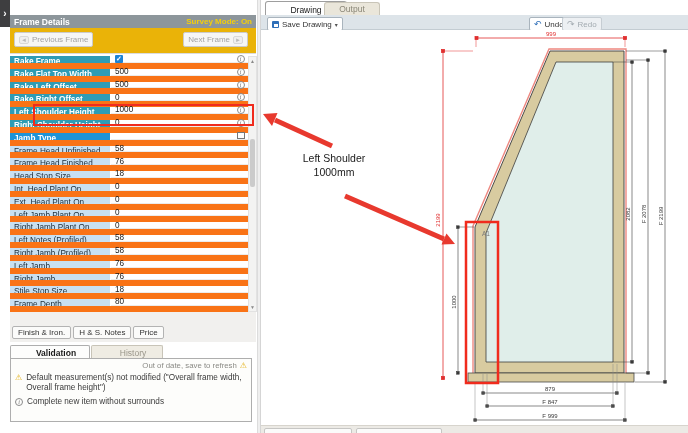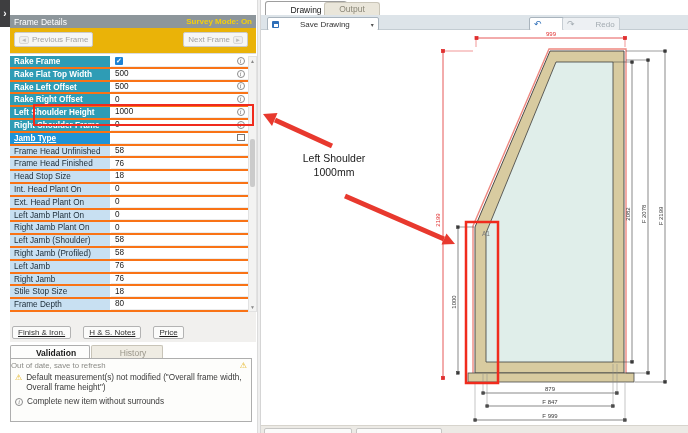--- a/index.html
+++ b/index.html
@@ -11,30 +11,30 @@
   .abs { position:absolute; }
 
   
   .expander { left:0; top:42; width:10px; height:27px; background:#3e3e40; color:#fff;
     font-size:10px; font-weight:bold; display:flex; align-items:center; justify-content:center; }
   .prop-tab { left:11px; top:2px; width:64px; height:13px; background:#fff;
     border:1px solid #9e9e9e; border-bottom:none; border-radius:3px 3px 0 0;
     font-size:8.5px; display:flex; align-items:center; justify-content:center;margin-top:29px; }
   .frame-header { left:10px; top:15px; width:246px; height:13px; background:#8d969b;
     display:flex; align-items:center; justify-content:space-between; padding:0 4px; }
-  .frame-header .t { color:#fff; font-weight:normal; font-size:8.5px; }
+  .frame-header .t { color:#fff; font-weight:bold; font-size:8.5px; }
   .frame-header .m { color:#f2ce0d; font-weight:bold; font-size:8px; }
   .navbar { left:10px; top:28px; width:246px; height:26px; background:#eab308; border-bottom:1px solid #dcdcdc; }
   .navbtn { position:absolute; top:4px; height:15px; background:#f6f6f5; border:1px solid #cccbca;
     border-radius:2px; color:#a3a3a3; font-size:8px; display:flex; align-items:center; gap:3px; padding:0 4px; }
   .navbtn .ar { font-size:6px; color:#b9b9b9; border:1px solid #d8d8d8; border-radius:2px; padding:0 1px; background:#efefef;}
 
   
   .grid { left:10px; top:56px; width:238px; }
-  .prow { display:flex; height:12.8px; border-bottom:2px solid #f97316; }
+  .prow { display:flex; height:12.8px; border-bottom:6px solid #f97316; }
   .plabel { width:101px; font-size:8.2px; line-height:11.5px; padding-left:4px;
     white-space:nowrap; overflow:hidden; border-right:1px solid #fff; }
   .rake  .plabel { background:#2e9cb5; color:#fff; font-weight:bold; }
   .type  .plabel { background:#1f93d6; color:#fff; font-weight:bold;text-decoration:underline; }
   .plain .plabel { background:#c8e0f2; color:#20303c; }
   .pvalue { flex:1; background:#fff; font-size:8.2px; line-height:11.5px; padding-left:4px;
     border-bottom:1px solid #ececec; display:flex; align-items:center; }
   .picon { width:15px; background:#fff; border-bottom:1px solid #ececec;
     display:flex; align-items:center; justify-content:center; }
   .info-i { width:8px; height:8px; border:1px solid #8b8b8b; border-radius:50%;
@@ -43,46 +43,46 @@
   .box-i { width:8px; height:7px; border:1px solid #767676; background:#fdfdfd; }
   .cbx { width:8px; height:8px; background:#1d83d4; border-radius:1px; color:#fff;
     font-size:7px; line-height:8px; text-align:center; font-weight:bold; }
 
   
   .vscroll { left:248px; top:56px; width:9px; height:256px; background:#f3f3f2; border:1px solid #e2e2e2; }
   .vscroll .arr { position:absolute; left:0; width:7px; text-align:center; font-size:5px; color:#8a8a8a; }
   .vscroll .thumb { position:absolute; left:1px; top:82px; width:5px; height:48px; background:#cbcbcb; border-radius:2px; }
 
   .belowgrid { left:10px; top:312px; width:246px; height:30px; background:#f1f0ee; }
-  .actionbar { left:12px; top:326px; display:flex; gap:12px;text-decoration:underline; }
+  .actionbar { left:12px; top:326px; display:flex; gap:2px; }
   .abtn { height:13px; background:#fbfbfa; border:1px solid #b3b3b3; border-radius:2px;
     font-size:8px; padding:0 5px; display:flex; align-items:center; color:#333; }
 
   
   .vtab { position:absolute; top:345px; height:14px; font-size:8.5px; display:flex;
     align-items:center; justify-content:center; border-radius:2px 2px 0 0;padding-left:12px; }
   .vtab.active { left:10px; width:80px; background:#fdfdfc; border:1px solid #aeaeae; border-bottom:none; font-weight:bold; }
   .vtab.inactive { left:91px; width:72px; background:#efece3; border:1px solid #c8c4b8; border-bottom:none; color:#9a968a; }
   .vpanel { left:10px; top:358px; width:242px; height:64px; background:#fdfdfb; border:1px solid #aeaeae; font-size:8.2px; }
   .vstatus { text-align:right; color:#8a8a85; font-size:7.8px; padding:2px 4px 1px 0;
-    display:flex; justify-content:space-between; align-items:center; gap:18px; }
+    display:flex; justify-content:flex-end; align-items:center; gap:3px; }
   .vitem { display:flex; gap:4px; padding:2px 6px 1px 4px; color:#3a3a3a; line-height:1.25; }
   .warn-glyph { color:#e3af12; font-size:8px; line-height:9px; }
 
   
   .divider { left:257px; top:0; width:4px; height:433px; background:#efefef; border-left:1px solid #dcdcdc; border-right:1px solid #d5d5d5; }
 
   
   .draw-tab { left:265px; top:1px; width:82px; height:14px; background:#fff; border:1px solid #9e9e9e;
     border-bottom:none; border-radius:3px 3px 0 0; font-size:8.5px; display:flex; align-items:flex-end; justify-content:center; }
   .out-tab { left:324px; top:2px; width:56px; height:13px; background:#eae6da; border:1px solid #c9c5b8;
     border-bottom:none; border-radius:3px 3px 0 0; font-size:8.5px; color:#8b8778; display:flex; align-items:center; justify-content:center; }
   .toolbar { left:261px; top:15px; width:427px; height:15px; background:#dde4e9; border-bottom:1px solid #c3ccd2; }
   .tbtn { position:absolute; top:2px; height:12px; background:#fff; border:1px solid #a9b4bd; border-radius:2px;
-    font-size:8px; display:flex; align-items:center; gap:21px; padding:6px 4px; color:#333; }
+    font-size:8px; display:flex; align-items:center; gap:3px; padding:6px 4px; color:#333; }
   .tbtn.disabled { background:#edf0f3; color:#a3abb1; border-color:#c6cdd3; }
   .floppy { width:7px; height:7px; background:#2f6fb8; border-radius:1px; position:relative; }
   .floppy::after { content:""; position:absolute; left:1.5px; bottom:0.5px; width:4px; height:3px; background:#fff; }
   .caret { font-size:6px; color:#555; }
   .canvas { left:261px; top:30px; width:427px; height:395px; background:#fff; }
   .bottomstrip { left:261px; top:425px; width:427px; height:8px; background:#eceae5; border-top:1px solid #d7d4cd; }
   .bstr-btn { position:absolute; top:2px; height:10px; background:#fbfbfa; border:1px solid #c6c6c4; border-radius:2px 2px 0 0; }
 
   
   .row-highlight { left:33px; top:104px; width:221px; height:22px; border:2.5px solid #f02b1d; z-index:6; }
@@ -148,21 +148,21 @@
       </div>
     </div>
     <div class="prow rake">
       <div class="plabel">Left Shoulder Height</div>
       <div class="pvalue">1000</div>
       <div class="picon">
         <span class="info-i">i</span>
       </div>
     </div>
     <div class="prow rake">
-      <div class="plabel">Right Shoulder Frame</div>
+      <div class="plabel">Right Shoulder Height</div>
       <div class="pvalue">0</div>
       <div class="picon">
         <span class="info-i">i</span>
       </div>
     </div>
     <div class="prow type">
       <div class="plabel">Jamb Type</div>
       <div class="pvalue"></div>
       <div class="picon">
         <span class="box-i"></span>
@@ -197,21 +197,21 @@
       <div class="plabel">Left Jamb Plant On</div>
       <div class="pvalue">0</div>
       <div class="picon"></div>
     </div>
     <div class="prow plain">
       <div class="plabel">Right Jamb Plant On</div>
       <div class="pvalue">0</div>
       <div class="picon"></div>
     </div>
     <div class="prow plain">
-      <div class="plabel">Left Jamb (Shoulder)</div>
+      <div class="plabel">Left Notes (Profiled)</div>
       <div class="pvalue">58</div>
       <div class="picon"></div>
     </div>
     <div class="prow plain">
       <div class="plabel">Right Jamb (Profiled)</div>
       <div class="pvalue">58</div>
       <div class="picon"></div>
     </div>
     <div class="prow plain">
       <div class="plabel">Left Jamb</div>

